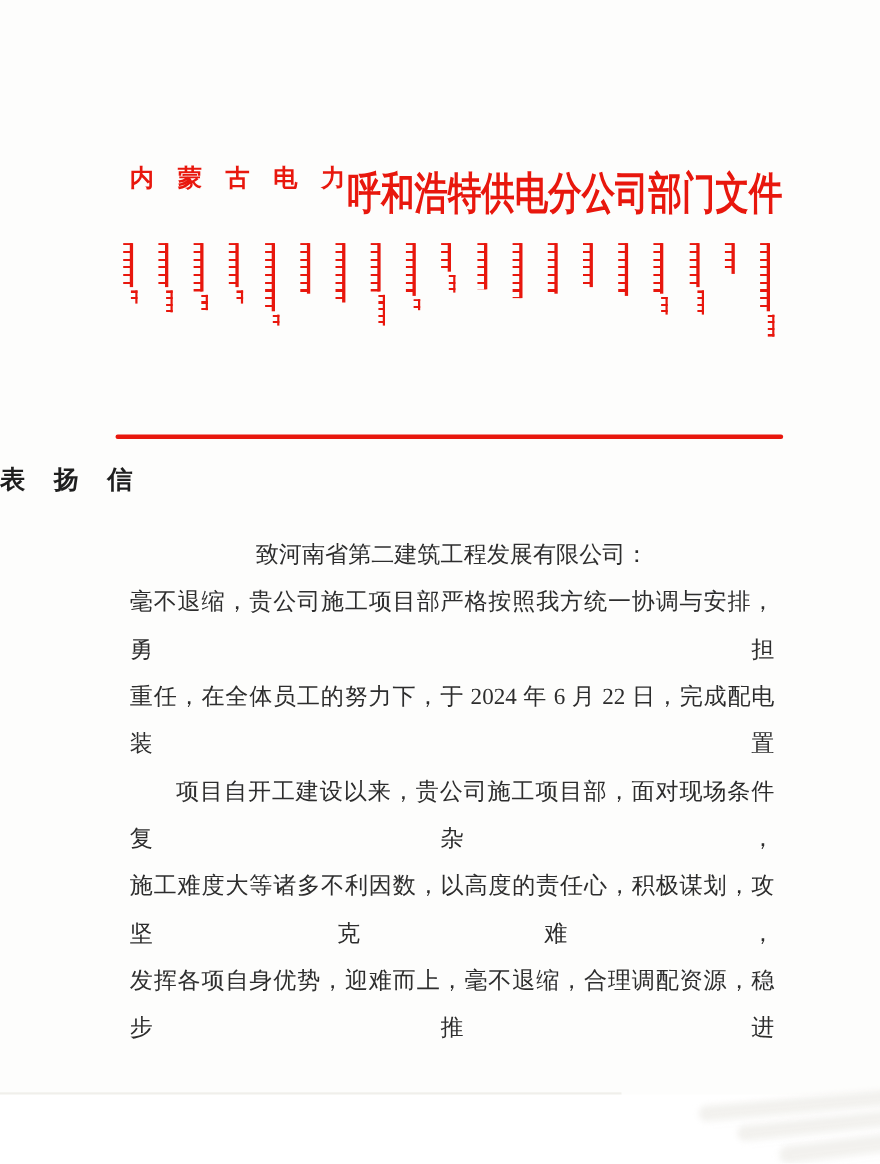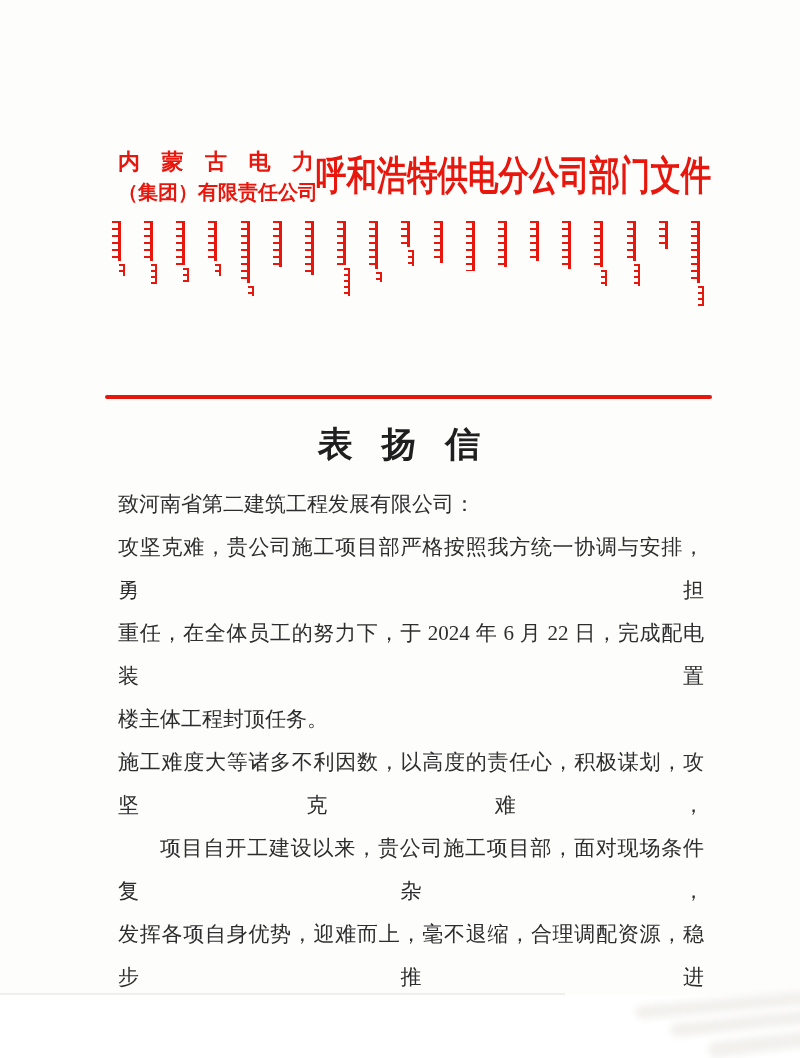--- a/index.html
+++ b/index.html
@@ -58,32 +58,32 @@
     background-position:0 0,4px 0;
     background-repeat:no-repeat;
   }
   
   .red-rule{
     position:absolute;top:395px;left:105px;width:607px;height:4px;
     border-radius:2px;
   }
   .letter-title{
     position:absolute;top:421px;left:0;width:100%;
-    text-align:center;
-    font-size:35px;font-weight:bold;color:#1f1f1f;
+    text-align:left;
+    font-size:23px;font-weight:bold;color:#1f1f1f;
     word-spacing:16px;letter-spacing:2px;
   }
   
   .body-text{
     position:absolute;top:483px;left:118px;width:586px;
     color:#2d2d2d;
   }
   .line{
     font-size:21px;line-height:43px;
-    text-align:left;
+    text-align:center;
     text-justify:inter-character;
   }
   .line.just{text-align:justify;text-align-last:justify;}
   .line.indent{text-indent:2em;}
   
   .paper-bottom-edge{
     position:absolute;left:0;top:993px;width:565px;height:2px;
     background:#f0efeb;
   }
   .corner-shadow{position:absolute;right:0;top:998px;width:260px;height:60px;}
@@ -100,21 +100,20 @@
 
   <div class="letterhead">
     <div class="co-name">
       <div class="co-line1" style="color: rgb(232, 23, 13);">
           <span>内</span>
           <span>蒙</span>
           <span>古</span>
           <span>电</span>
           <span>力</span>
         </div>
-      <div class="co-line2" style="color: rgb(232, 23, 13);">（集团）有限责任公司</div>
     </div>
     <div class="doc-title" style="color: rgb(232, 23, 13);">呼和浩特供电分公司部门文件</div>
   </div>
 
   <div class="mongolian-row" style="color: rgb(232, 23, 13);">
       <div class="mcol">
         <div class="mstem" style="height: 40px;"></div>
         <div class="mtail" style="height: 12px;"></div>
       </div>
       <div class="mcol">
@@ -182,25 +181,24 @@
         <div class="mtail" style="height: 20px;"></div>
       </div>
     </div>
 
   <div class="red-rule" style="background: rgb(232, 23, 13);"></div>
 
   <div class="letter-title" style="color: rgb(31, 31, 31);">表 扬 信</div>
 
   <div class="body-text" style="color: rgb(45, 45, 45);">
     <div class="line">致河南省第二建筑工程发展有限公司：</div>
-      <div class="line just">攻坚克难，贵公司施工项目部严格按照我方统一协调与安排，勇担</div>
+      <div class="line just">毫不退缩，贵公司施工项目部严格按照我方统一协调与安排，勇担</div>
       <div class="line just">重任，在全体员工的努力下，于 2024 年 6 月 22 日，完成配电装置</div>
-      <div class="line">楼主体工程封顶任务。</div>
+      <div class="line just indent">项目自开工建设以来，贵公司施工项目部，面对现场条件复杂，</div>
       <div class="line just">施工难度大等诸多不利因数，以高度的责任心，积极谋划，攻坚克难，</div>
-      <div class="line just indent">项目自开工建设以来，贵公司施工项目部，面对现场条件复杂，</div>
       <div class="line just">发挥各项自身优势，迎难而上，毫不退缩，合理调配资源，稳步推进</div>
     </div>
 
   <div class="paper-bottom-edge"></div>
   <div class="corner-shadow">
     <div class="sh sh1"></div>
     <div class="sh sh2"></div>
     <div class="sh sh3"></div>
   </div>
 </div>

